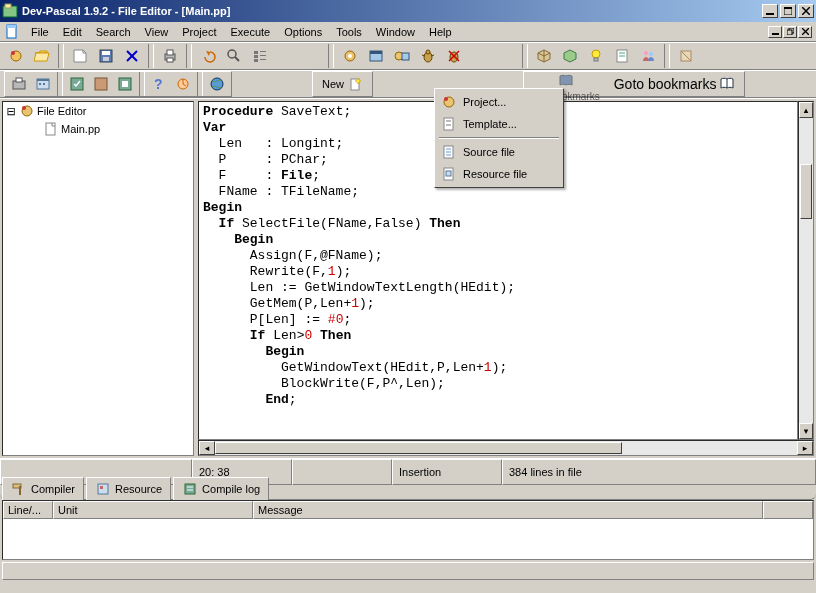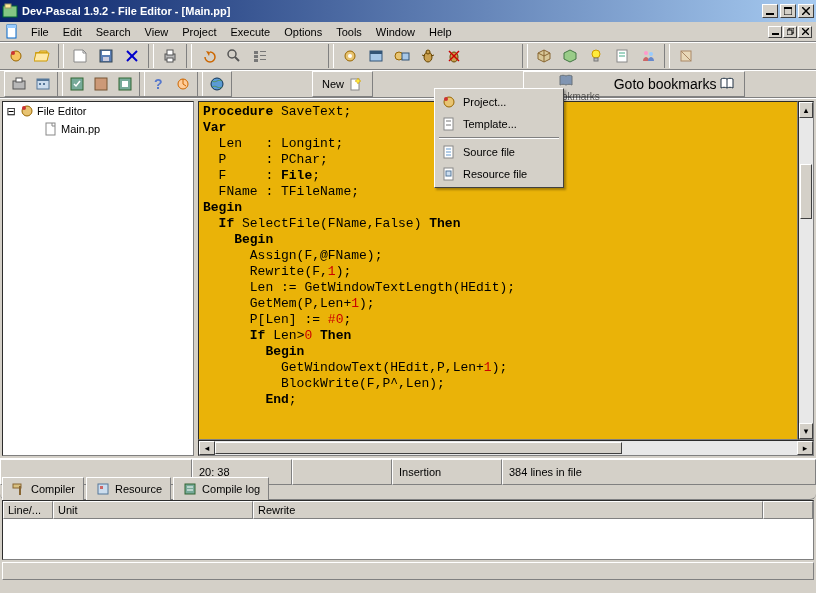--- a/index.html
+++ b/index.html
@@ -18,21 +18,21 @@
 .tool-btn{width:24px;height:24px;border:1px solid transparent;display:flex;align-items:center;justify-content:center;}
 .sep{width:6px;height:24px;border-left:1px solid #808080;border-right:1px solid #fff;margin:0 2px;}
 .toolbar2{display:flex;align-items:center;}
 .toolbar2 .panel{display:flex;align-items:center;border:1px solid #808080;border-top-color:#fff;border-left-color:#fff;padding:1px 2px;margin-right:6px;height:26px;}
 .btn-wide{height:24px;padding:0 6px;border:1px solid #d4d0c8;display:flex;align-items:center;gap:3px;}
 .content{display:flex;height:360px;border-top:1px solid #fff;}
 .sidebar{width:192px;background:#fff;border:1px inset #808080;margin:2px;overflow:auto;}
 .tree-node{display:flex;align-items:center;padding:1px 2px;gap:2px;}
 .tree-indent{width:12px;text-align:center;color:#000;}
 .editor-pane{flex:1;display:flex;flex-direction:column;margin:2px;}
-.code-area{flex:1;background:#eab308;border:1px inset #808080;font-family:"Courier New",monospace;font-size:13px;padding:2px 4px;overflow:hidden;white-space:pre;position:relative;line-height:16px;}
+.code-area{flex:1;background:#ffffff;border:1px inset #808080;font-family:"Courier New",monospace;font-size:13px;padding:2px 4px;overflow:hidden;white-space:pre;position:relative;line-height:16px;}
 .code-area .kw{font-weight:bold;}
 .code-area .num{color:#cc0000;}
 .hscroll{height:16px;background:#d4d0c8;border:1px inset #808080;display:flex;align-items:center;}
 .hscroll .arrow{width:16px;height:14px;background:#d4d0c8;border:1px solid #fff;border-right-color:#404040;border-bottom-color:#404040;display:flex;align-items:center;justify-content:center;font-size:9px;}
 .hscroll .track{flex:1;background:#e8e8e8;height:14px;position:relative;}
 .hscroll .thumb{position:absolute;left:0;width:70%;height:12px;top:1px;background:#d4d0c8;border:1px solid #fff;border-right-color:#404040;border-bottom-color:#404040;}
 .vscroll{width:16px;background:#d4d0c8;border:1px inset #808080;display:flex;flex-direction:column;}
 .vscroll .arrow{height:16px;width:14px;background:#d4d0c8;border:1px solid #fff;border-right-color:#404040;border-bottom-color:#404040;display:flex;align-items:center;justify-content:center;font-size:9px;}
 .vscroll .track{flex:1;background:#e8e8e8;position:relative;}
 .vscroll .thumb{position:absolute;top:15%;height:18%;width:12px;left:1px;background:#d4d0c8;border:1px solid #fff;border-right-color:#404040;border-bottom-color:#404040;}
@@ -496,21 +496,21 @@
         </svg>
       </span>
       <span>Compile log</span>
     </div>
 </div>
 
 <div class="msg-grid">
   <div class="msg-header">
     <div class="msg-col" style="width:50px">Line/...</div>
     <div class="msg-col" style="width:200px">Unit</div>
-    <div class="msg-col" style="flex:1">Rewrite</div>
+    <div class="msg-col" style="flex:1">Message</div>
     <div class="msg-col" style="width:50px"></div>
   </div>
 </div>
 
 <div class="bottom-status"></div>
 
 <div class="popup" style="left:434px;top:88px;width:130px">
   <div class="popup-item">
       <span class="icon">
         <svg width="16" height="16">

